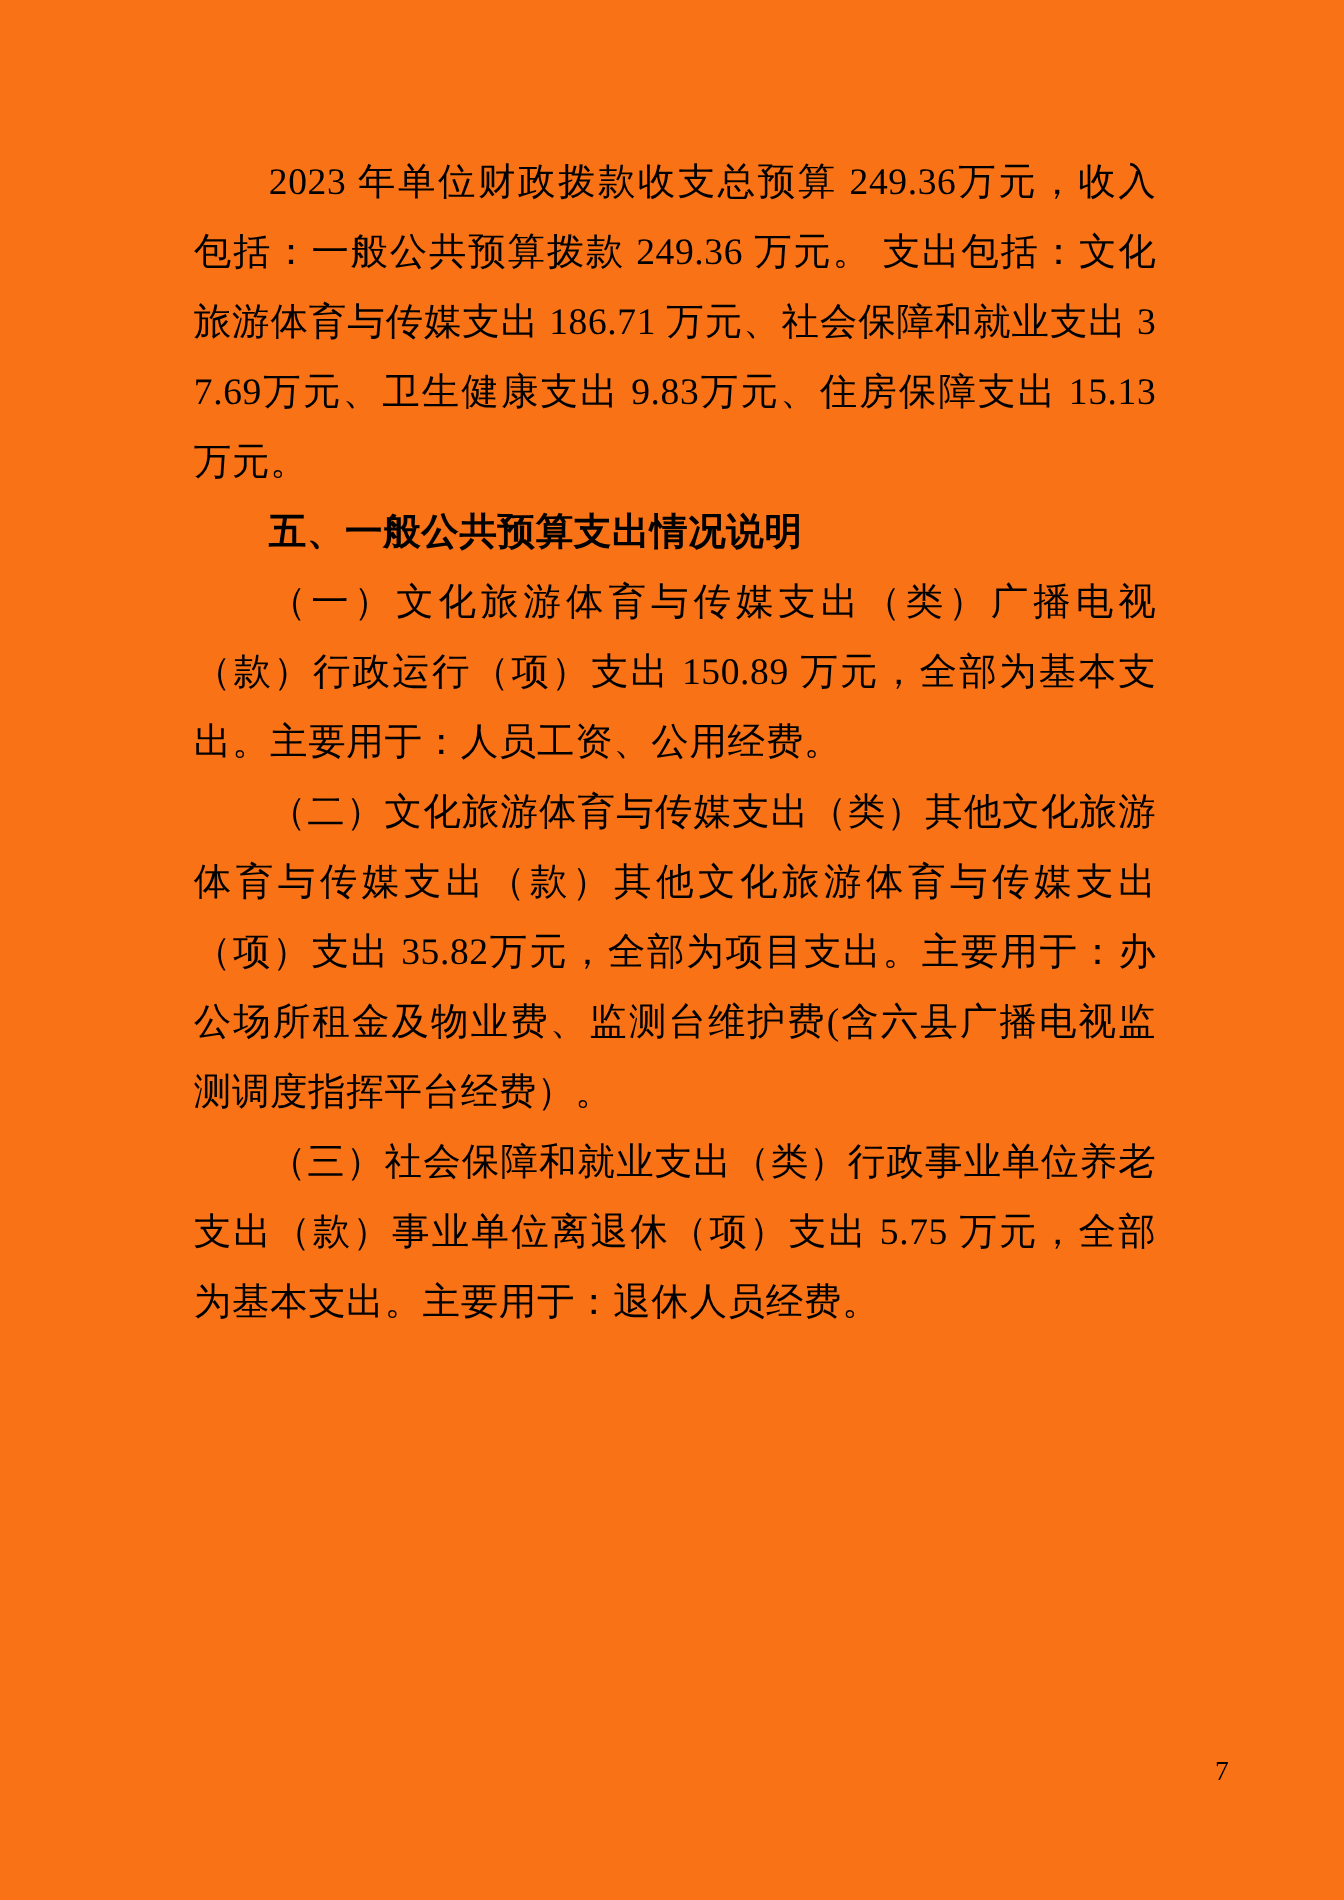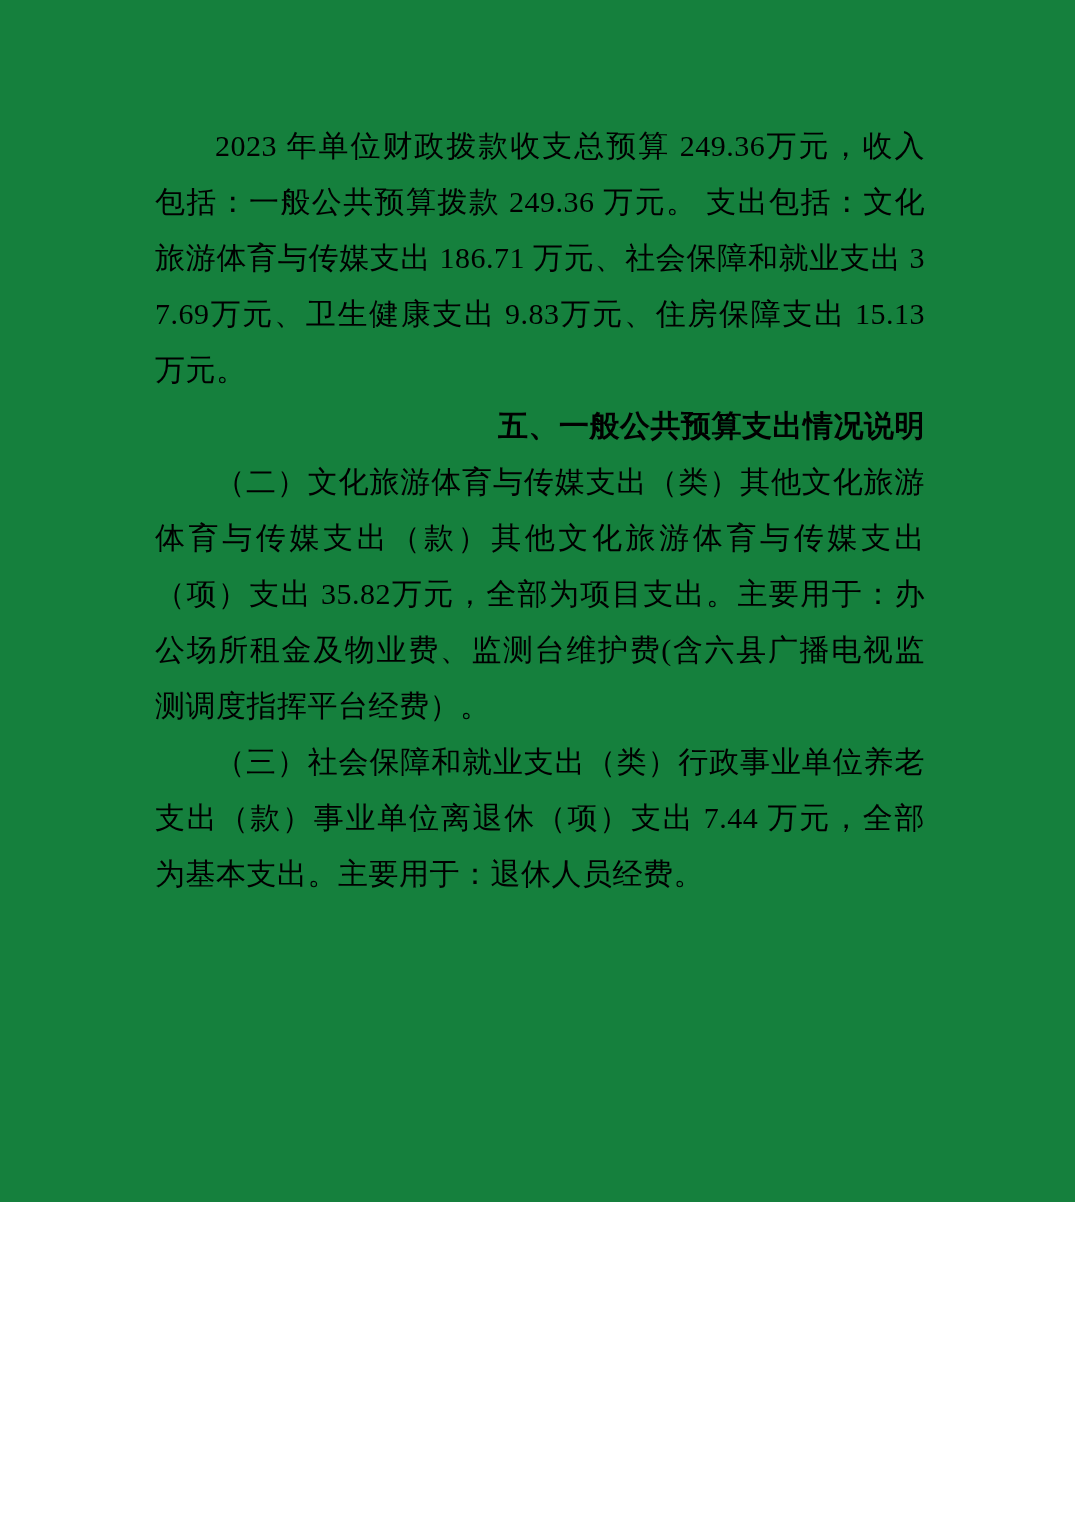--- a/index.html
+++ b/index.html
@@ -3,22 +3,22 @@
 <meta charset="utf-8">
 <style>
   html, body {
     margin: 0;
     padding: 0;
     background: #ffffff;
   }
   .page {
     position: relative;
     width: 1075px;
-    height: 1202px;
-    background: #15803d;
+    height: 1520px;
+    background: #f97316;
     margin: 0 auto;
     overflow: hidden;
     font-family: "Liberation Serif", "DejaVu Serif", serif;
     color: #000000;
   }
   .content {
     position: absolute;
     left: 155px;
     top: 118px;
     width: 770px;
@@ -34,35 +34,35 @@
     word-break: break-all;
   }
   p.heading {
     margin: 0;
     font-size: 30px;
     line-height: 56px;
     text-indent: 2em;
     font-weight: bold;
     letter-spacing: 0.5px;
     font-family: "DejaVu Sans", "Liberation Sans", sans-serif;
-    text-align: right;
   }
   .page-number {
     position: absolute;
     right: 92px;
     top: 1404px;
     font-size: 22px;
     font-family: "Liberation Serif", "DejaVu Serif", serif;
     color: #000000;
   }
 </style>
 </head>
 <body>
 
 <div class="page">
   <div class="content">
     <p class="para">2023 年单位财政拨款收支总预算 249.36万元，收入包括：一般公共预算拨款 249.36 万元。 支出包括：文化旅游体育与传媒支出 186.71 万元、社会保障和就业支出 37.69万元、卫生健康支出 9.83万元、住房保障支出 15.13万元。</p>
     <p class="heading">五、一般公共预算支出情况说明</p>
+    <p class="para">（一）文化旅游体育与传媒支出（类）广播电视（款）行政运行（项）支出 150.89 万元，全部为基本支出。主要用于：人员工资、公用经费。</p>
     <p class="para">（二）文化旅游体育与传媒支出（类）其他文化旅游体育与传媒支出（款）其他文化旅游体育与传媒支出（项）支出 35.82万元，全部为项目支出。主要用于：办公场所租金及物业费、监测台维护费(含六县广播电视监测调度指挥平台经费）。</p>
-    <p class="para">（三）社会保障和就业支出（类）行政事业单位养老支出（款）事业单位离退休（项）支出 7.44 万元，全部为基本支出。主要用于：退休人员经费。</p>
+    <p class="para">（三）社会保障和就业支出（类）行政事业单位养老支出（款）事业单位离退休（项）支出 5.75 万元，全部为基本支出。主要用于：退休人员经费。</p>
   </div>
   <div class="page-number">7</div>
 </div>
 
 </body></html>

